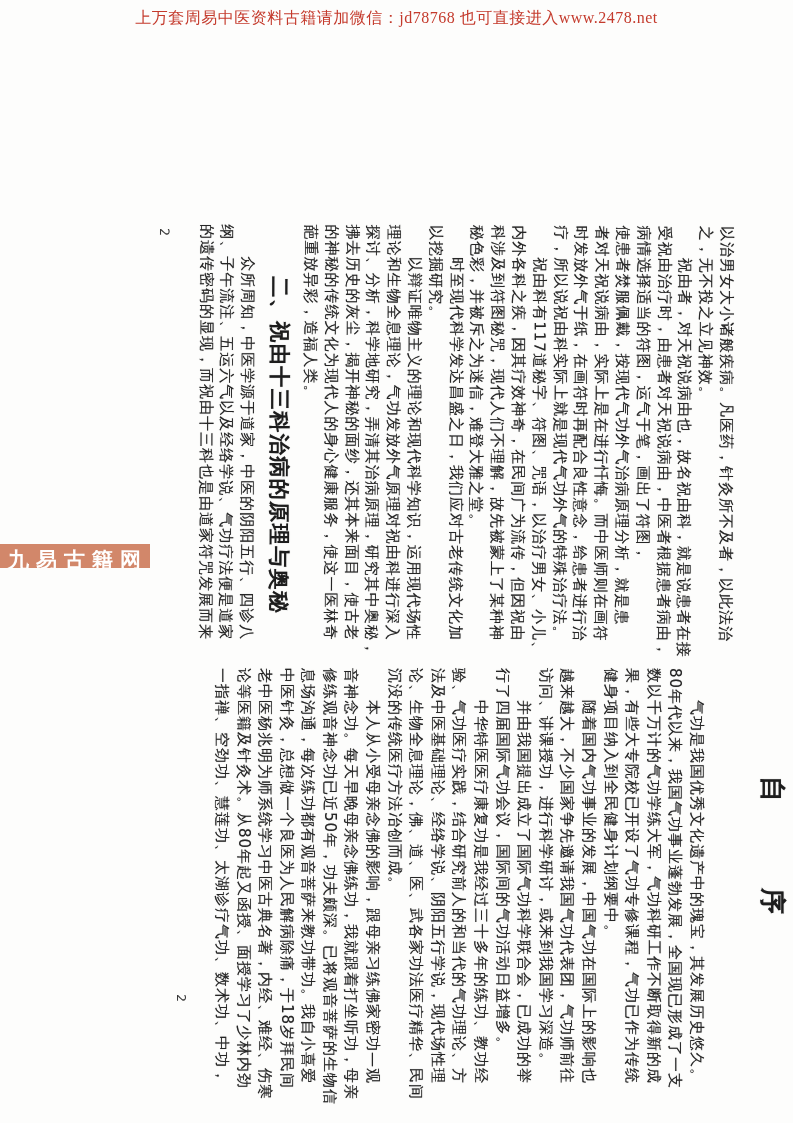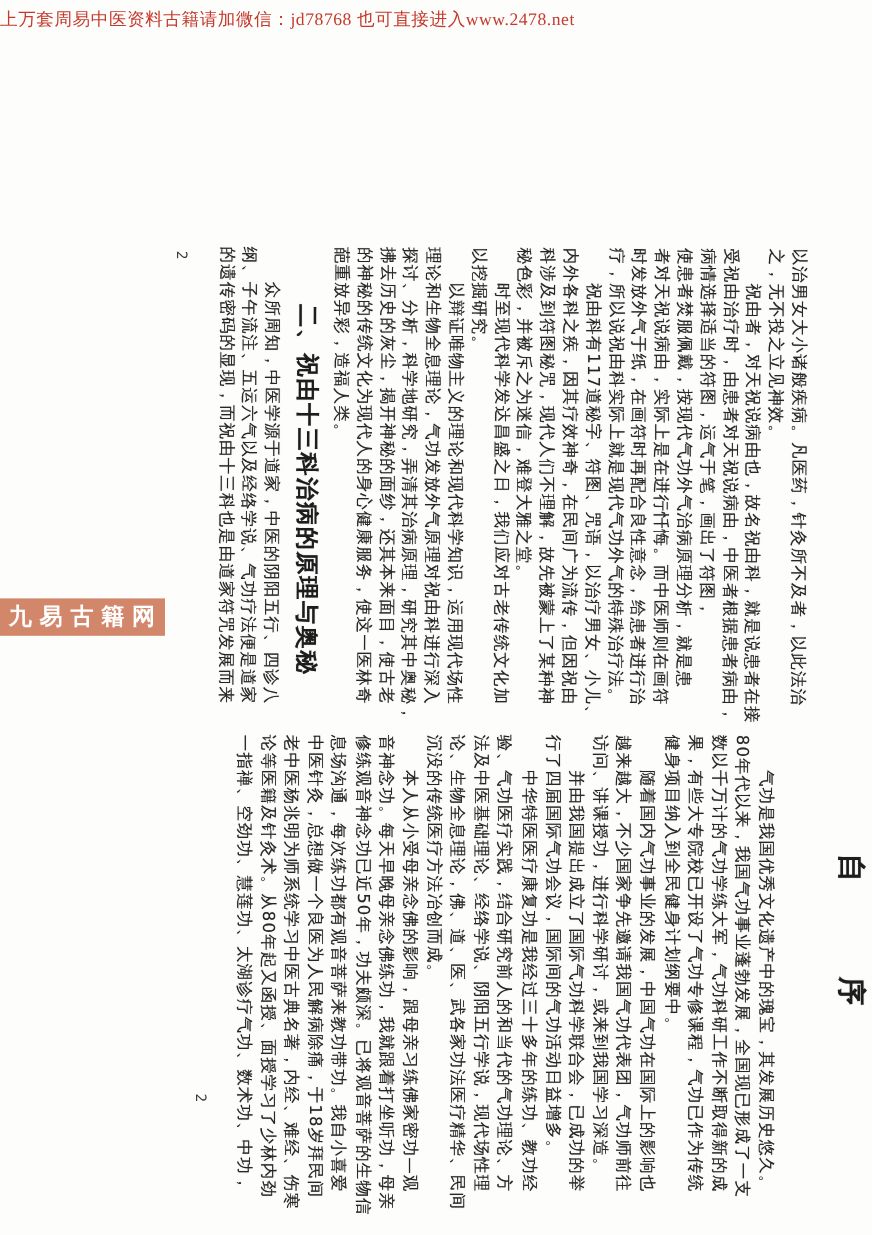--- a/index.html
+++ b/index.html
@@ -3,25 +3,25 @@
 <meta charset="utf-8">
 <style>
   html,body{margin:0;padding:0;}
   body{
     width:793px;height:1123px;position:relative;overflow:hidden;
     background:#fdfdfc;
     font-family:"DejaVu Sans",sans-serif;
   }
   .ad-banner{
     position:absolute;top:8px;left:0;width:793px;
-    text-align:left;font-size:16px;letter-spacing:0.5px;
+    text-align:center;font-size:16px;letter-spacing:0.5px;
     color:#c43a2c;font-family:"Liberation Serif",serif;font-weight:400;
   }
   .watermark{
-    position:absolute;left:0;top:544px;width:150px;height:34px;
+    position:absolute;left:0;top:544px;width:150px;height:24px;
     background:#d2876a;color:#ffffff;
     font-size:21px;font-weight:bold;line-height:33px;
     letter-spacing:7px;padding-left:8px;box-sizing:border-box;
     font-family:"DejaVu Sans",sans-serif;white-space:nowrap;overflow:hidden;
   }
   
   .scan{position:absolute;}
   .scan-inner{
     position:absolute;top:0;
     transform-origin:0 0;

